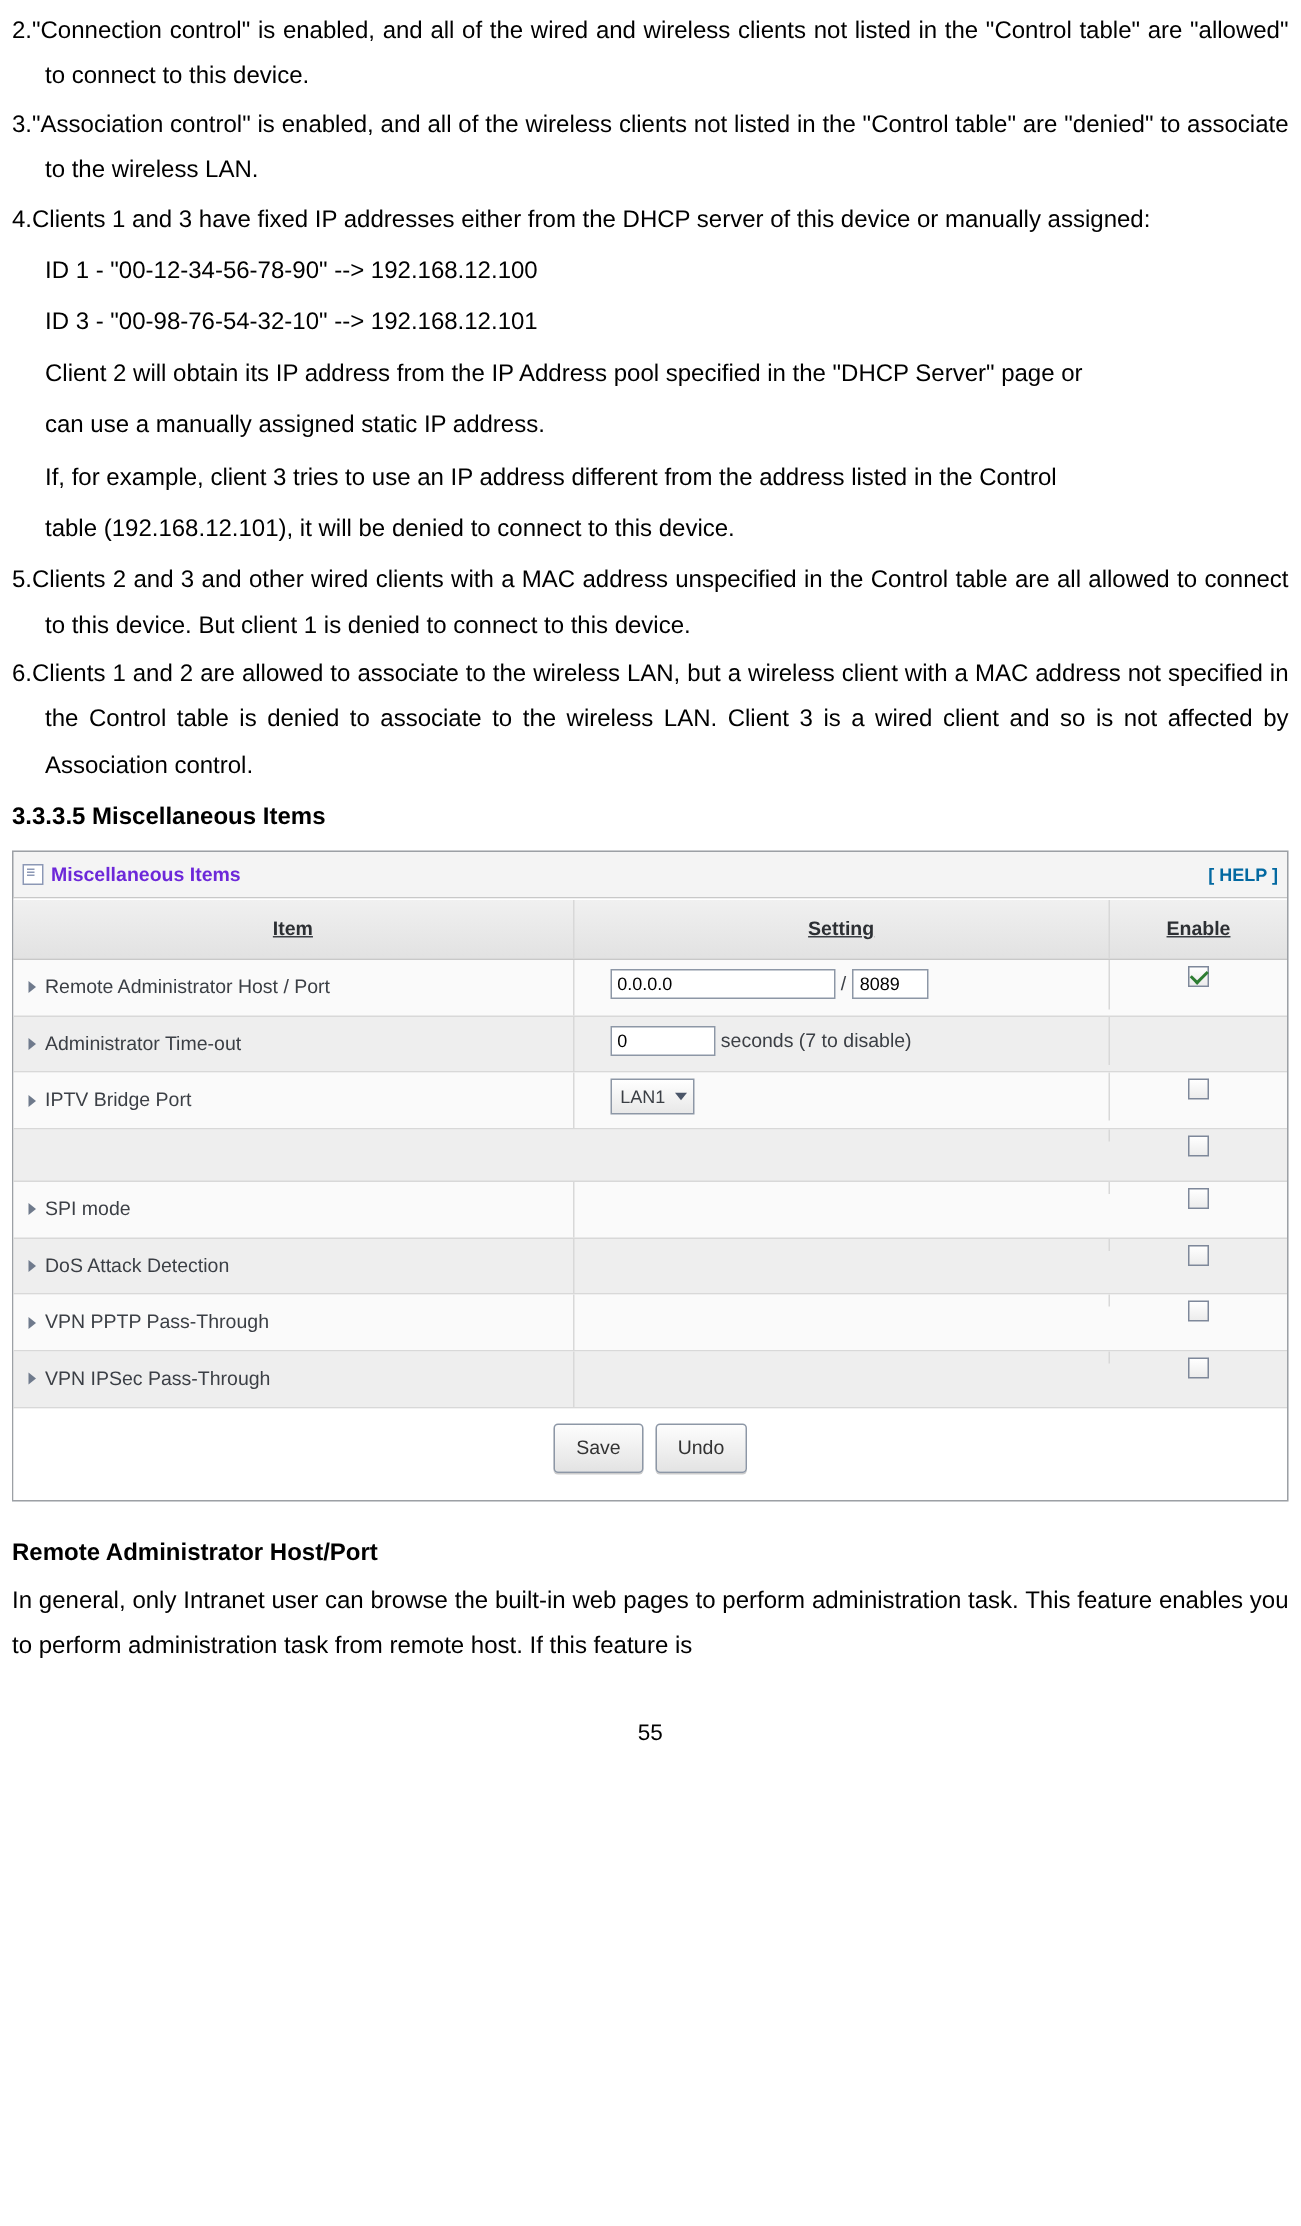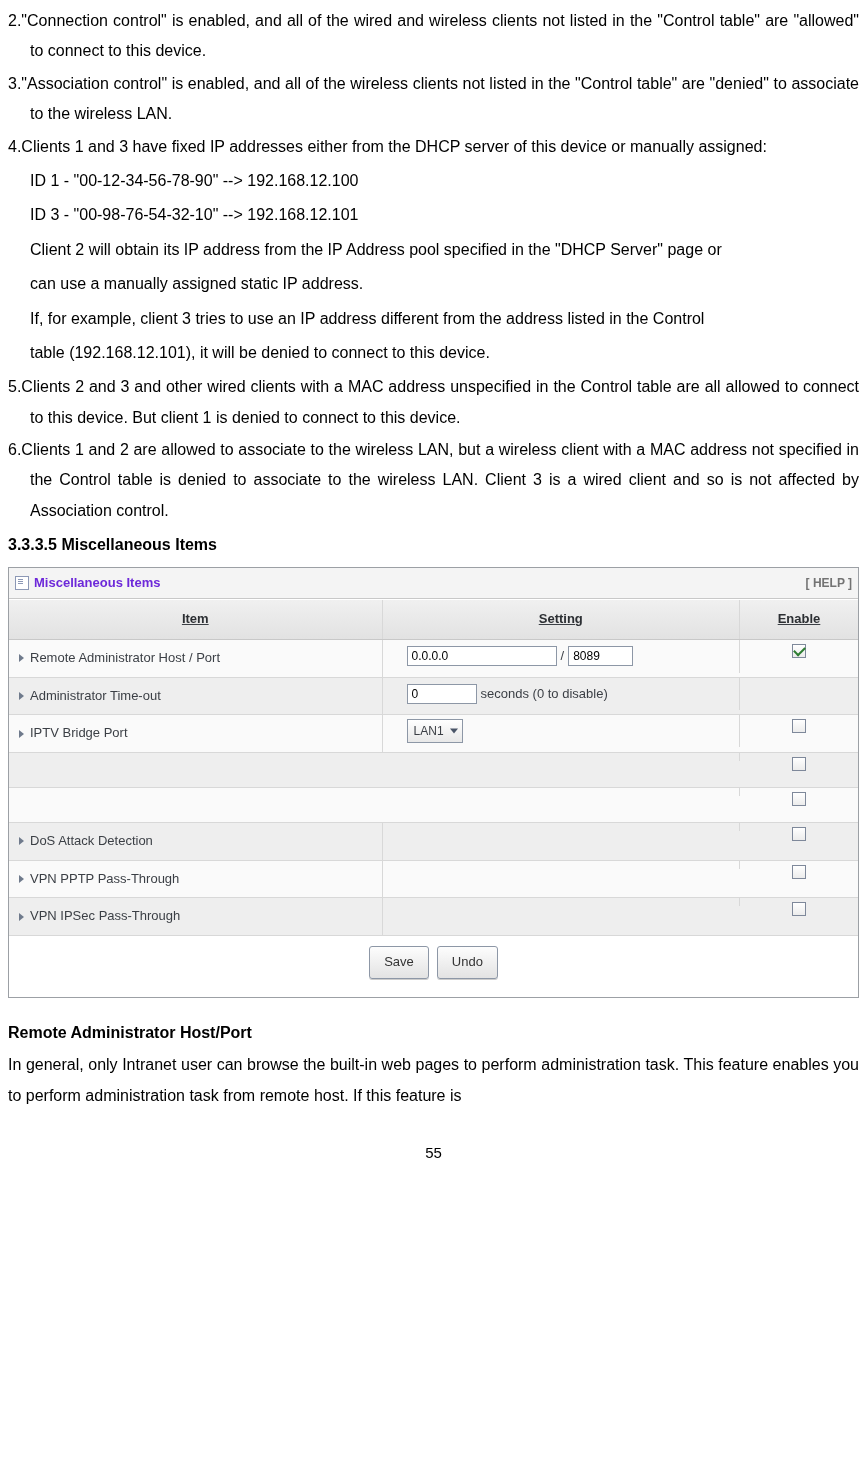--- a/index.html
+++ b/index.html
@@ -14,21 +14,21 @@
       box-sizing: border-box;
     }
     .indent { padding-left: 22px; text-align: justify; margin-bottom: 2px; }
     .para-ind { padding-left: 22px; text-align: justify; margin-top: 4px; margin-bottom: 4px; }
     .bold { font-weight: bold; margin-top: 4px; margin-bottom: 2px; }
     .nojust { text-align: left; }
 
     .panel { border: 1px solid #9ca0a5; background: #f4f4f4; margin: 6px 0 20px 0; font-size: 13px; color: #3b3f45; }
     .panel-head { display: flex; align-items: center; justify-content: space-between; padding: 3px 6px 3px 6px; border-bottom: 1px solid #c8c8c8; }
     .panel-title { color: #6d28d9; font-weight: bold; display: flex; align-items: center; gap: 5px; }
-    .panel-help { color: #737373; font-weight: bold; font-size: 12px; }
+    .panel-help { color: #0369a1; font-weight: bold; font-size: 12px; }
     .doc-ic { width: 12px; height: 12px; border: 1px solid #8c98b5; background: #fff; position: relative; }
     .doc-ic::after { content: ""; position: absolute; left: 2px; top: 2px; width: 5px; height: 1px; background: #8c98b5; box-shadow: 0 2px 0 #8c98b5, 0 4px 0 #8c98b5; }
 
     .hdr-row { display: flex; background: linear-gradient(#f0f0f0,#e2e2e2); border-bottom: 1px solid #c8c8c8; border-top: 1px solid #fff; text-decoration: underline; }
     .row { display: flex; align-items: flex-start; border-bottom: 1px solid #d8d8d8; min-height: 34px; }
     .row:nth-child(odd) { background: #fafafa; }
     .row:nth-child(even) { background: #eeeeee; }
     .col-item { width: 44%; box-sizing: border-box; padding: 6px 6px 6px 10px; border-right: 1px solid #d8d8d8; display: flex; align-items: center; gap: 6px; }
     .col-set { flex: 1; padding: 4px 24px; border-right: 1px solid #d8d8d8; display: flex; align-items: center; gap: 4px; }
     .col-en { width: 110px; text-align: center; padding: 4px; display: flex; align-items: center; justify-content: center; }
@@ -84,35 +84,35 @@
 
   <div>
     <div class="row">
       <div class="col-item">
           <span class="tri"></span>
           <span>Remote Administrator Host / Port</span>
         </div>
       <div class="col-set">
         <input class="tinput" style="width: 150px;" value="0.0.0.0">
         <span>/</span>
-        <input class="tinput" style="width: 65px;" value="8089">
+        <input class="tinput" style="width: 51px;" value="8089">
       </div>
       <div class="col-en">
           <span class="cb checked"></span>
         </div>
     </div>
 
     <div class="row">
       <div class="col-item">
           <span class="tri"></span>
           <span>Administrator Time-out</span>
         </div>
       <div class="col-set">
         <input class="tinput" style="width: 70px;" value="0">
-        <span>seconds (0 to disable)</span>
+        <span>seconds (7 to disable)</span>
       </div>
       <div class="col-en"></div>
     </div>
 
     <div class="row">
       <div class="col-item">
           <span class="tri"></span>
           <span>IPTV Bridge Port</span>
         </div>
       <div class="col-set">
@@ -124,20 +124,24 @@
     </div>
 
     <div class="row">
       <div class="col-set"></div>
       <div class="col-en">
           <span class="cb"></span>
         </div>
     </div>
 
     <div class="row">
+      <div class="col-item">
+          <span class="tri"></span>
+          <span>SPI mode</span>
+        </div>
       <div class="col-set"></div>
       <div class="col-en">
           <span class="cb"></span>
         </div>
     </div>
 
     <div class="row">
       <div class="col-item">
           <span class="tri"></span>
           <span>DoS Attack Detection</span>

